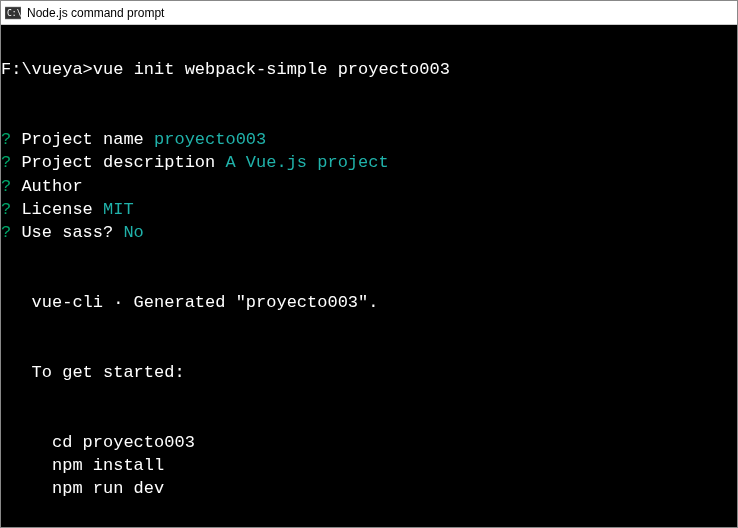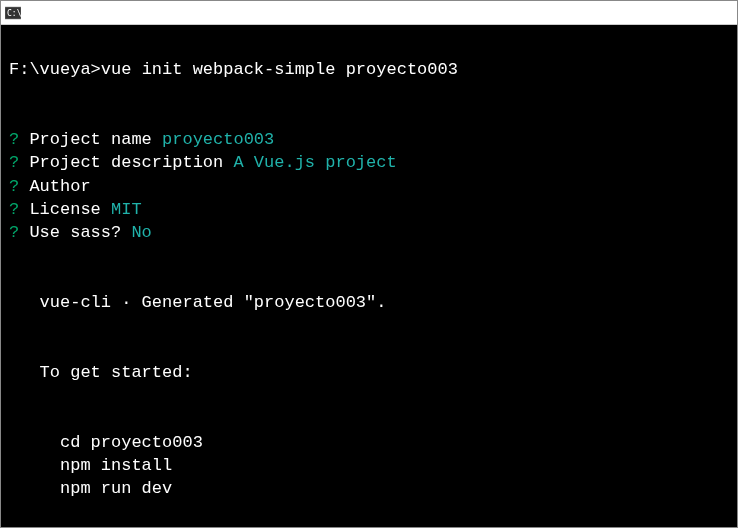--- a/index.html
+++ b/index.html
@@ -41,21 +41,21 @@
       justify-content: center;
     }
     .titlebar-icon svg {
       width: 16px;
       height: 16px;
     }
     .terminal {
       flex: 1;
       background: #000;
       color: #fff;
-      padding: 10px 8px;
+      padding: 10px 0;
       font-size: 17px;
       line-height: 1.37;
       overflow: hidden;
       white-space: pre;
       font-family: Liberation Mono, monospace;
     }
     .prompt-line {
       color: #fff;
     }
     .qmark {
@@ -81,20 +81,21 @@
 <body>
 
 <div class="window">
   <div class="titlebar">
     <span class="titlebar-icon">
       <svg viewBox="0 0 16 16">
         <rect x="0" y="2" width="16" height="12" fill="#333" stroke="#888" stroke-width="0.5"></rect>
         <text x="2" y="11" font-size="8" fill="#fff" font-family="monospace">C:\</text>
       </svg>
     </span>
+    <span>Node.js command prompt</span>
   </div>
   <div class="terminal"><div class="blank"></div><span class="prompt-line"><span>F:\vueya&gt;</span><span>vue init webpack-simple proyecto003</span></span>
 <div class="blank"></div>
 <span><span class="qmark">?</span><span class="question-text"> Project name </span><span class="answer-teal">proyecto003</span></span>
 <span><span class="qmark">?</span><span class="question-text"> Project description </span><span class="answer-teal">A Vue.js project</span></span>
 <span><span class="qmark">?</span><span class="question-text"> Author</span></span>
 <span><span class="qmark">?</span><span class="question-text"> License </span><span class="answer-teal">MIT</span></span>
 <span><span class="qmark">?</span><span class="question-text"> Use sass? </span><span class="answer-cyan">No</span></span>
 <div class="blank"></div>
 <span class="info-line">   vue-cli · Generated "proyecto003".</span>

